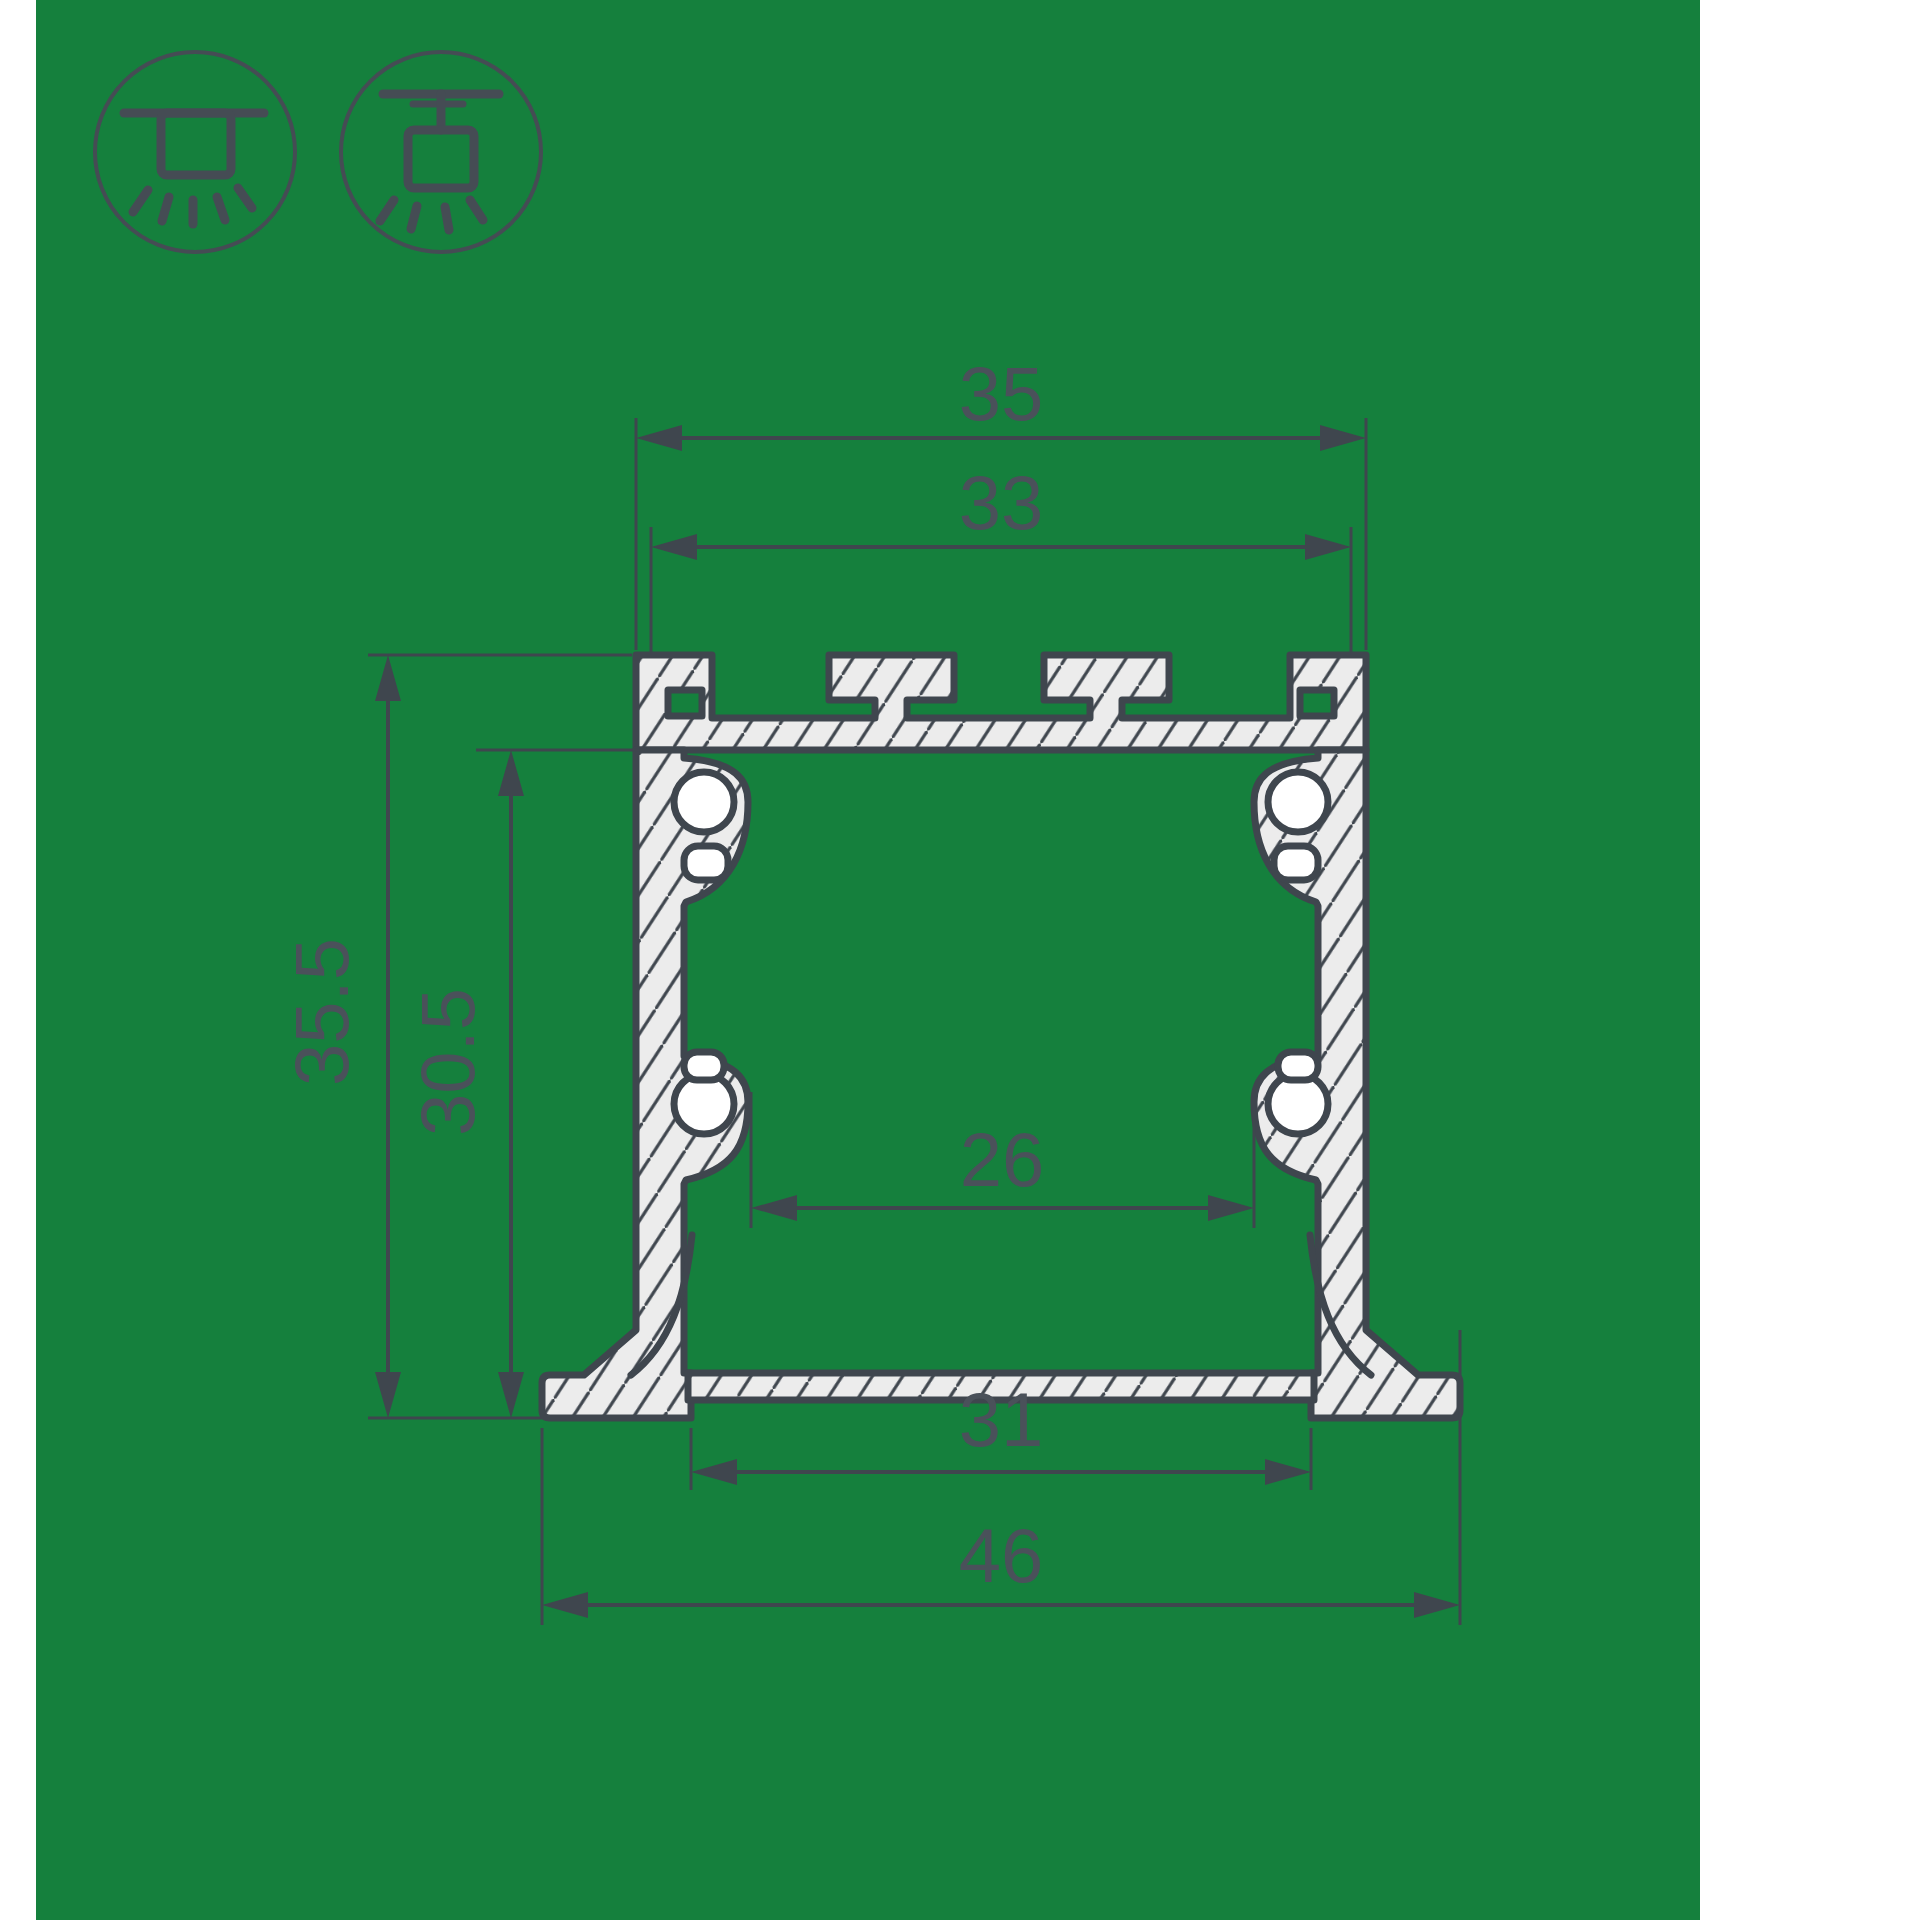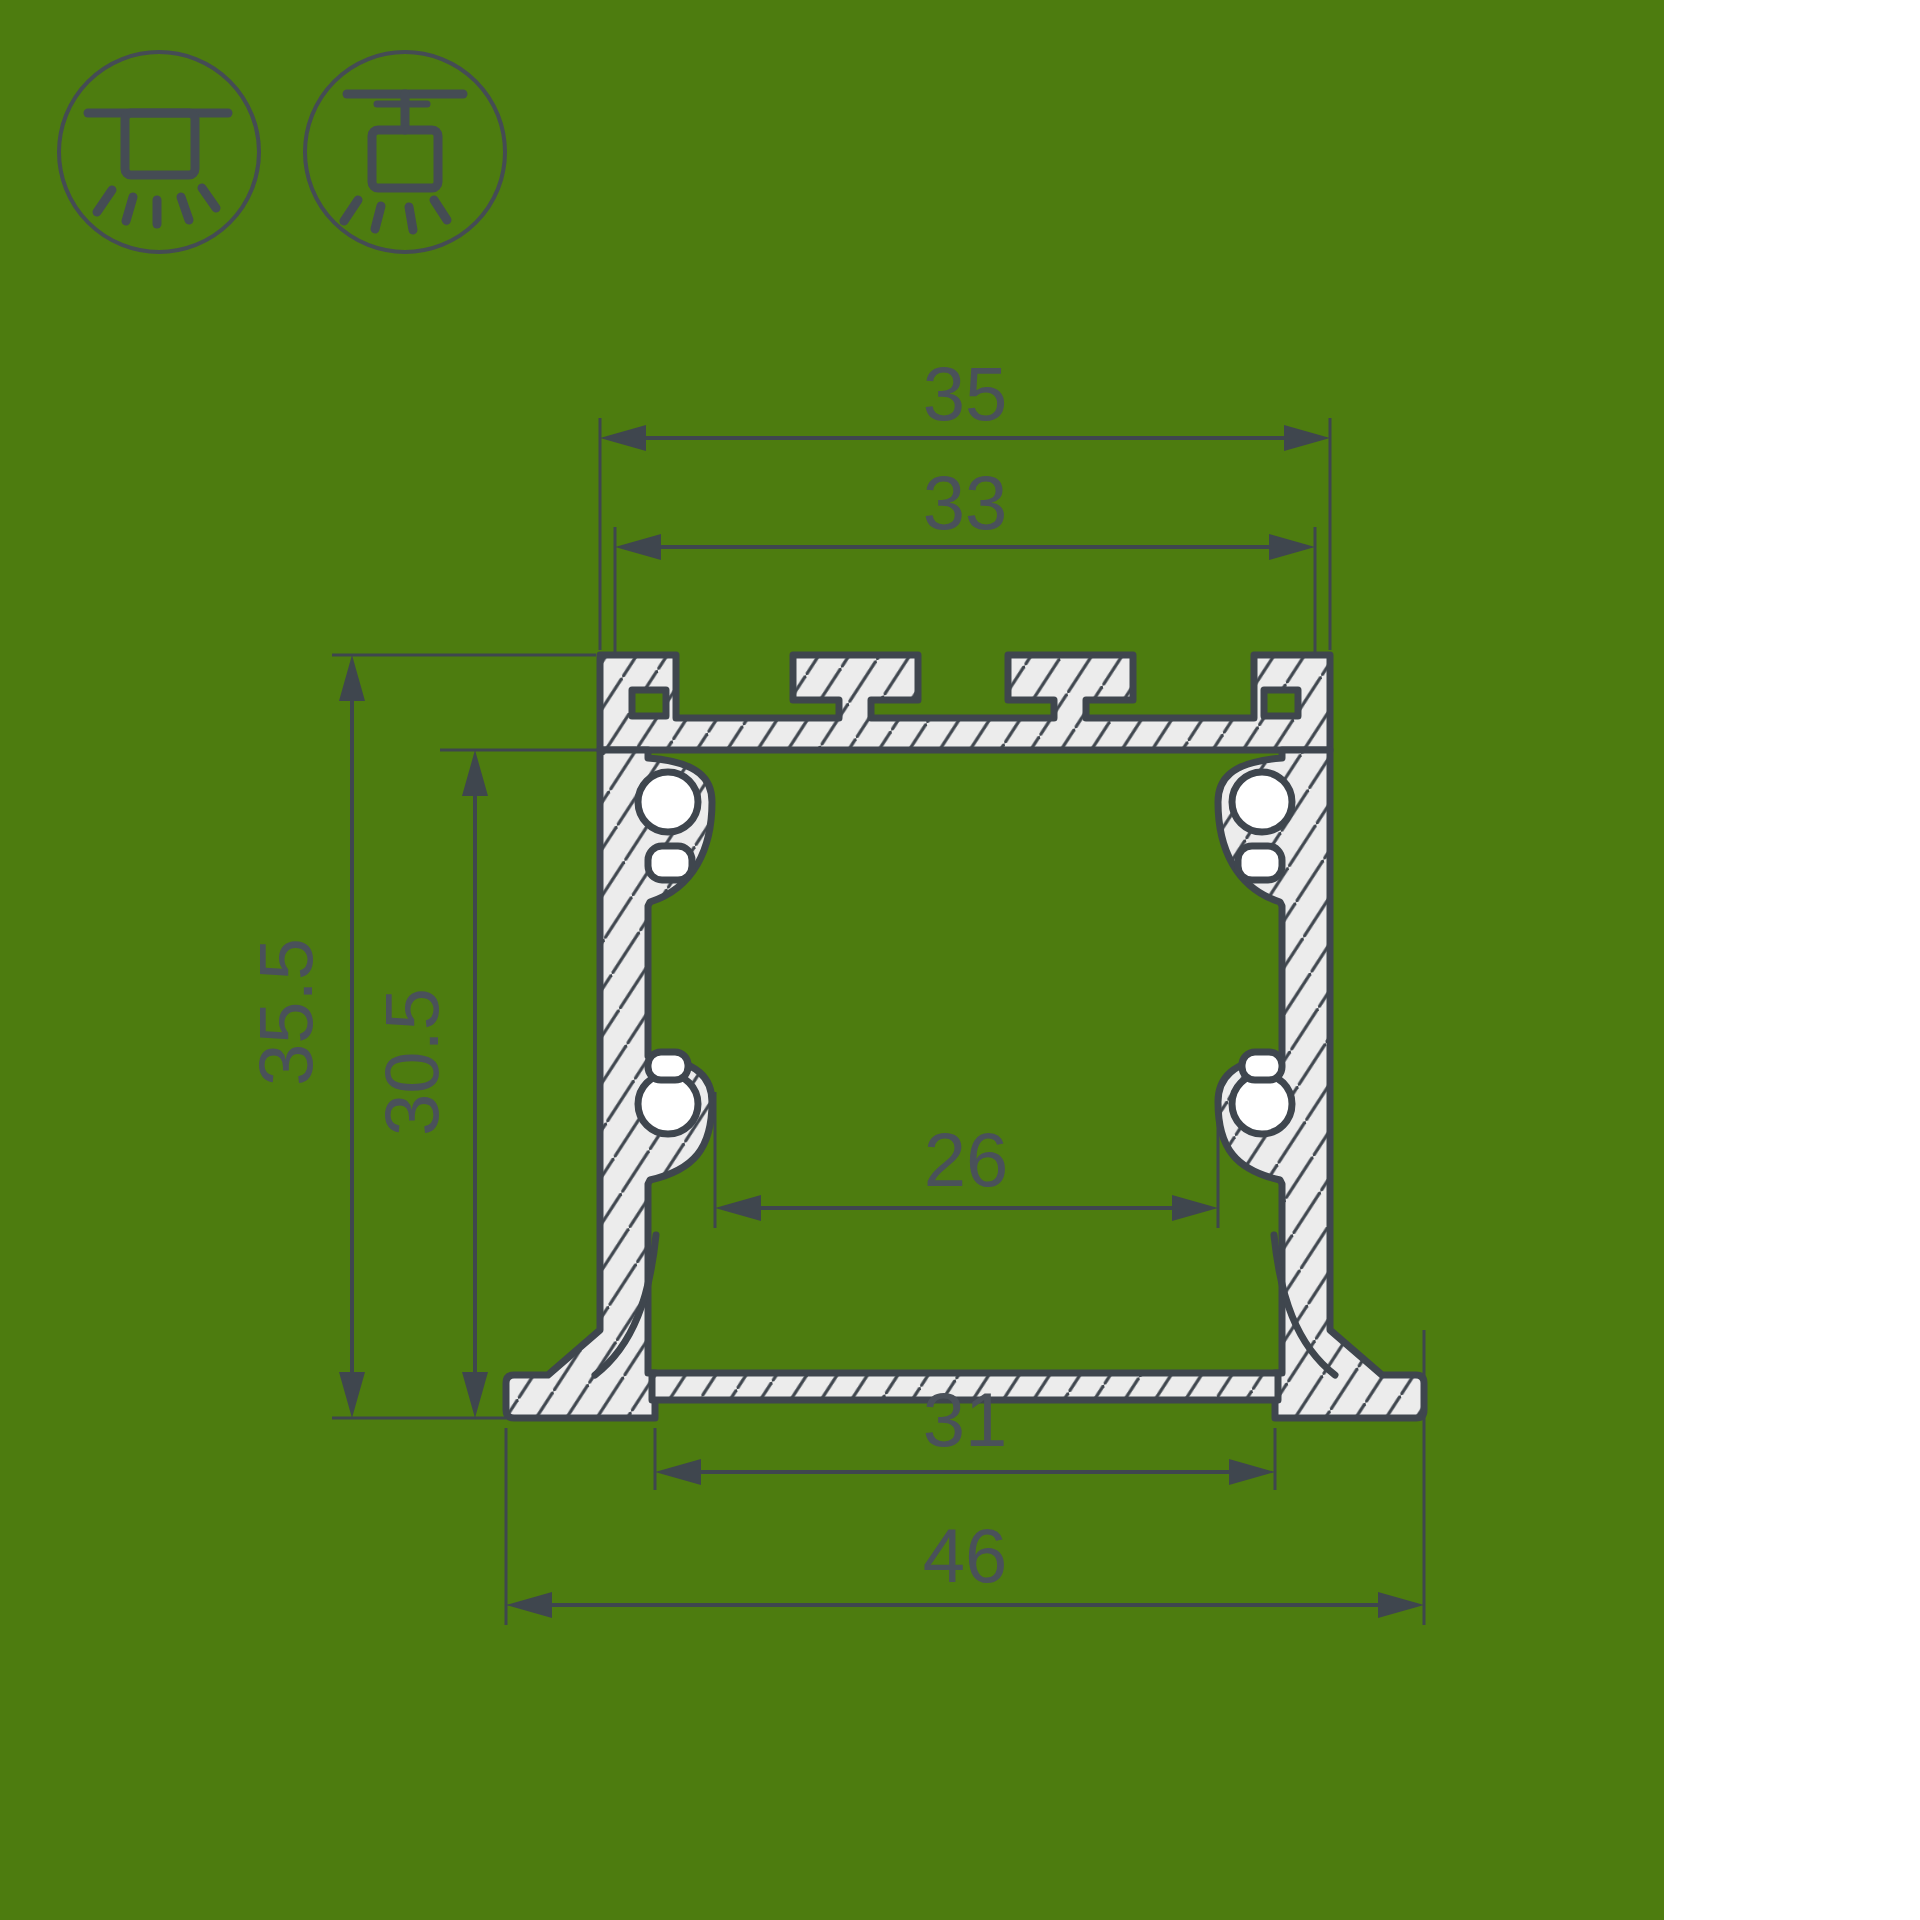--- a/index.html
+++ b/index.html
@@ -1,17 +1,17 @@
 <!DOCTYPE html>
 <html><head>
 <meta charset="utf-8">
 <style>
   html,body{margin:0;padding:0;background:#ffffff;}
   body{font-family:"Liberation Sans", sans-serif;}
-  .stage{width:1664px;height:1920px;position:relative;background:#4d7c0f;}
+  .stage{width:1664px;height:1920px;position:relative;background:#15803d;margin-left:36px;}
   svg{display:block;}
   text{font-family:"Liberation Sans", sans-serif;}
 </style>
 </head>
 <body>
 
 <div class="stage">
 <svg width="1920" height="1920" viewBox="0 0 1920 1920">
   <defs>
     <pattern id="hatch" width="36" height="36" patternUnits="userSpaceOnUse" patternTransform="rotate(-12)">

